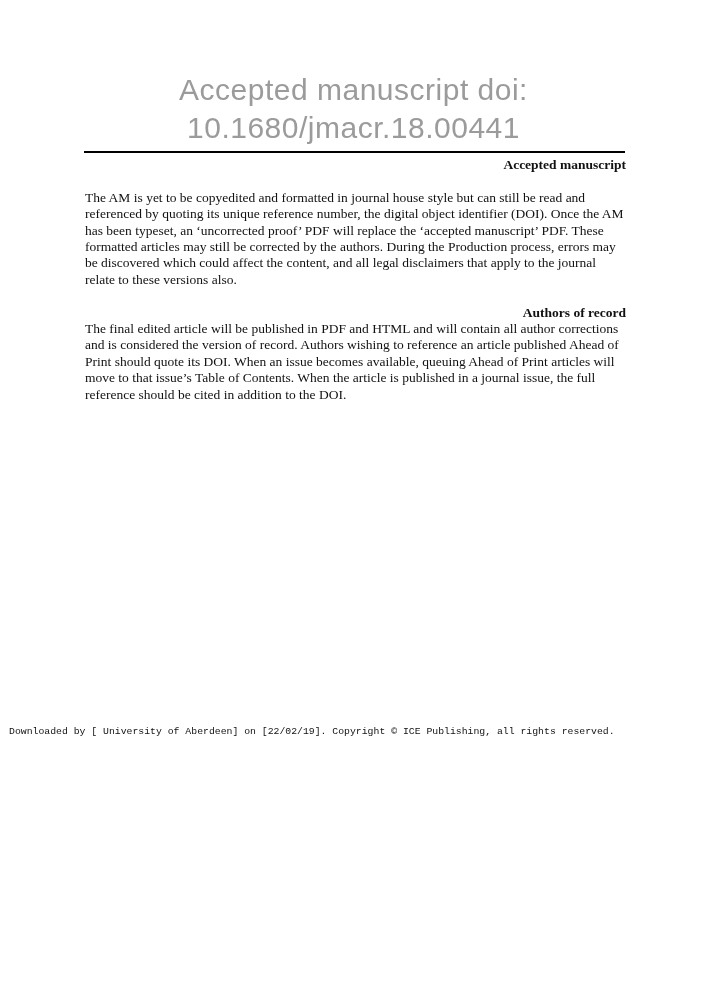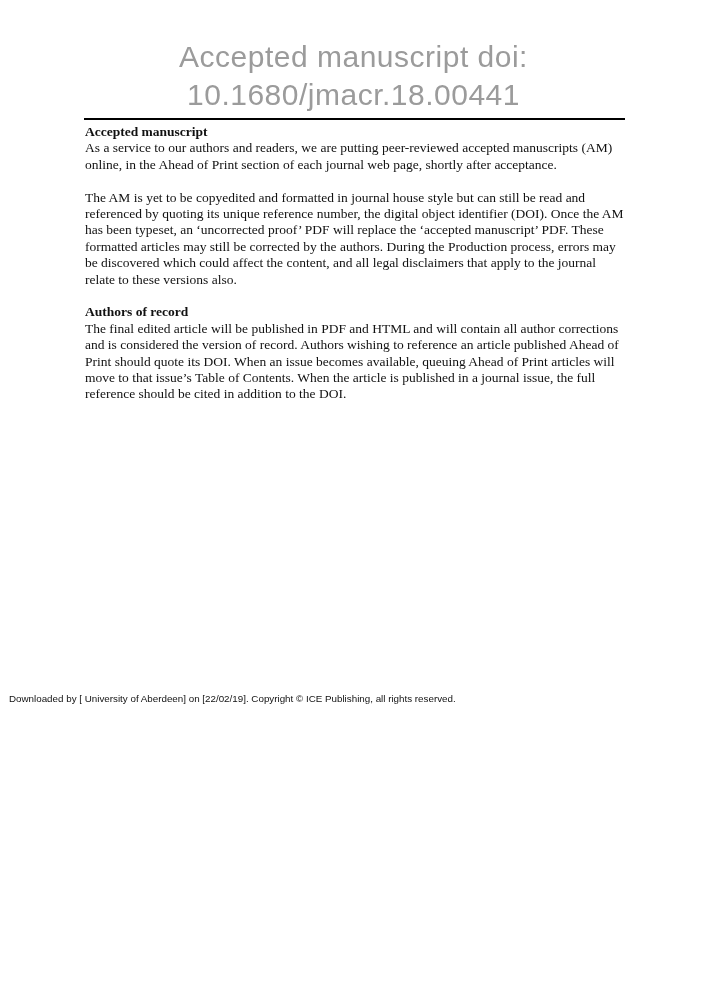--- a/index.html
+++ b/index.html
@@ -7,20 +7,21 @@
     padding: 0;
     background: #ffffff;
   }
   .page {
     position: relative;
     width: 707px;
     height: 716px;
     background: var(--background, #ffffff);
     overflow: hidden;
     box-sizing: border-box;
+    margin-top: 33px;
   }
   .doi-header {
     margin-top: 38px;
     text-align: center;
     font-family: "Liberation Sans", sans-serif;
     font-size: 30px;
     line-height: 38px;
     font-weight: 400;
     color: var(--heading-gray, #9b9b9b);
     letter-spacing: 0.5px;
@@ -38,29 +39,30 @@
     color: var(--body-text, #111111);
   }
   .content section + section {
     margin-top: 16.4px;
   }
   .content h2 {
     margin: 0;
     font-size: 13.5px;
     line-height: 16.4px;
     font-weight: bold;
+    text-align: right;
   }
   .content p {
     margin: 0;
   }
   .footer {
     position: absolute;
     left: 9px;
     bottom: 12px;
-    font-family: Liberation Sans, sans-serif;
+    font-family: Liberation Mono, monospace;
     font-size: 9.8px;
     color: var(--body-text, #111111);
     white-space: nowrap;
   }
 </style>
 </head>
 <body>
 
 <div class="page">
 
@@ -68,21 +70,20 @@
     <div>Accepted manuscript doi:</div>
     <div>10.1680/jmacr.18.00441</div>
   </div>
 
   <hr class="rule">
 
   <div class="content">
 
     <section>
       <h2>Accepted manuscript</h2>
-      <p>As a service to our authors and readers, we are putting peer-reviewed accepted manuscripts (AM) online, in the Ahead of Print section of each journal web page, shortly after acceptance.</p>
     </section>
 
     <section>
       <p>The AM is yet to be copyedited and formatted in journal house style but can still be read and referenced by quoting its unique reference number, the digital object identifier (DOI). Once the AM has been typeset, an ‘uncorrected proof’ PDF will replace the ‘accepted manuscript’ PDF. These formatted articles may still be corrected by the authors. During the Production process, errors may be discovered which could affect the content, and all legal disclaimers that apply to the journal relate to these versions also.</p>
     </section>
 
     <section>
       <h2>Authors of record</h2>
       <p>The final edited article will be published in PDF and HTML and will contain all author corrections and is considered the version of record. Authors wishing to reference an article published Ahead of Print should quote its DOI. When an issue becomes available, queuing Ahead of Print articles will move to that issue’s Table of Contents. When the article is published in a journal issue, the full reference should be cited in addition to the DOI.</p>
     </section>

